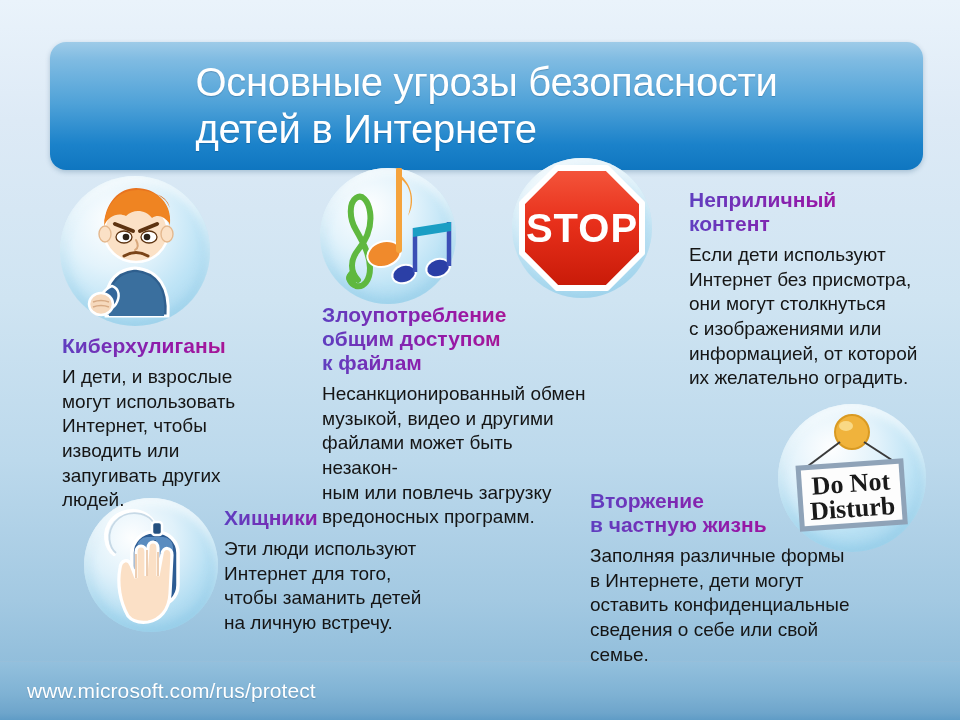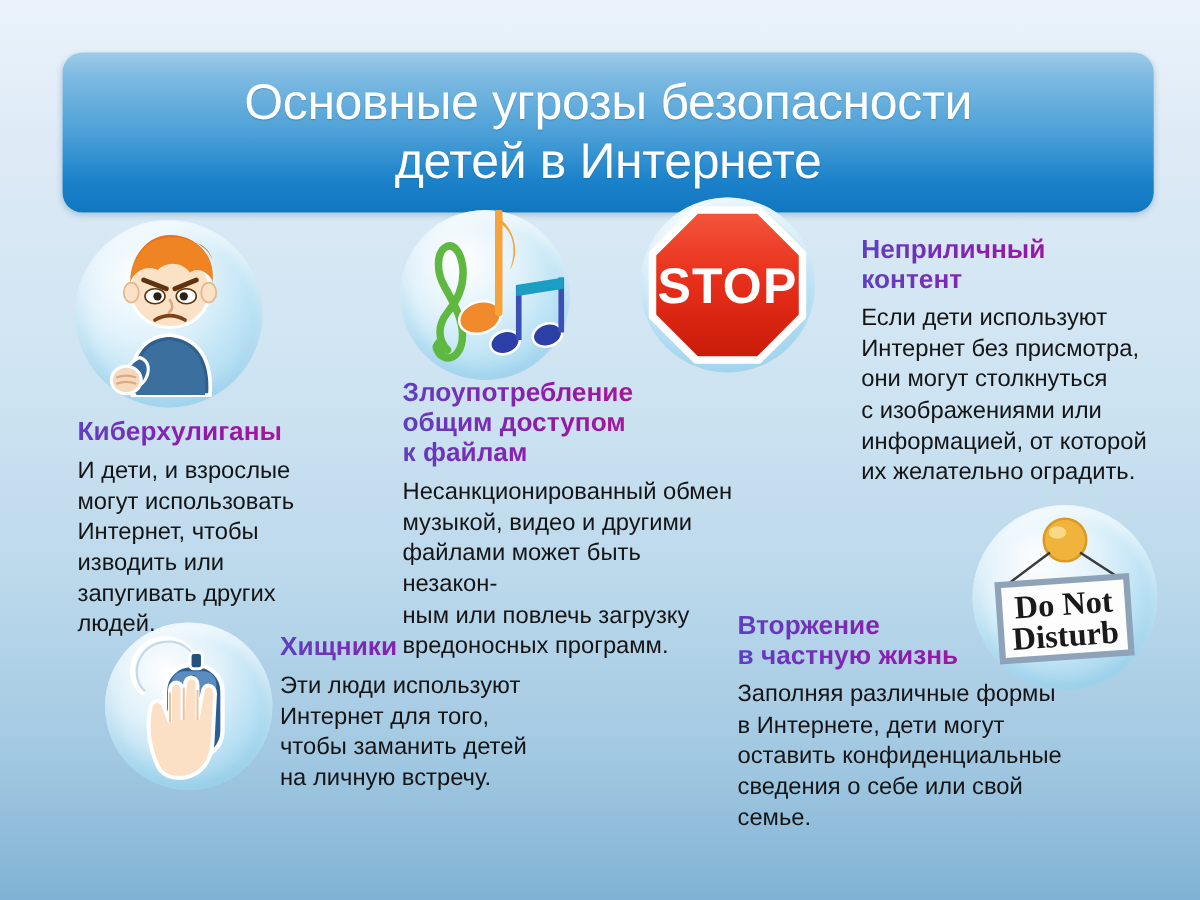--- a/index.html
+++ b/index.html
@@ -46,21 +46,21 @@
     box-shadow: 0 2px 5px rgba(20,70,110,0.25);
     display: flex;
     align-items: center;
     justify-content: center;
   }
   #title-text {
     color: #ffffff;
     font-size: 40px;
     font-weight: normal;
     line-height: 1.17;
-    text-align: center;
+    text-align: left;
     letter-spacing: -0.3px;
     padding: 0 28px;
     text-shadow: 0 1px 1px rgba(0,40,80,0.25);
   }
 
   
   .bubble {
     position: absolute;
     border-radius: 50%;
     background: radial-gradient(circle at 36% 30%,
@@ -296,14 +296,17 @@
   <div class="block" id="block-privacy">
     <h2 class="heading" style="white-space: pre-line;">Вторжение
 в частную жизнь</h2>
     <p class="body-text">Заполняя различные формы
 в Интернете, дети могут
 оставить конфиденциальные
 сведения о себе или свой
 семье.</p>
   </div>
 
+  <div id="footer">
+    <span id="footer-url">www.microsoft.com/rus/protect</span>
+  </div>
 
 </div>
 
 </body></html>

